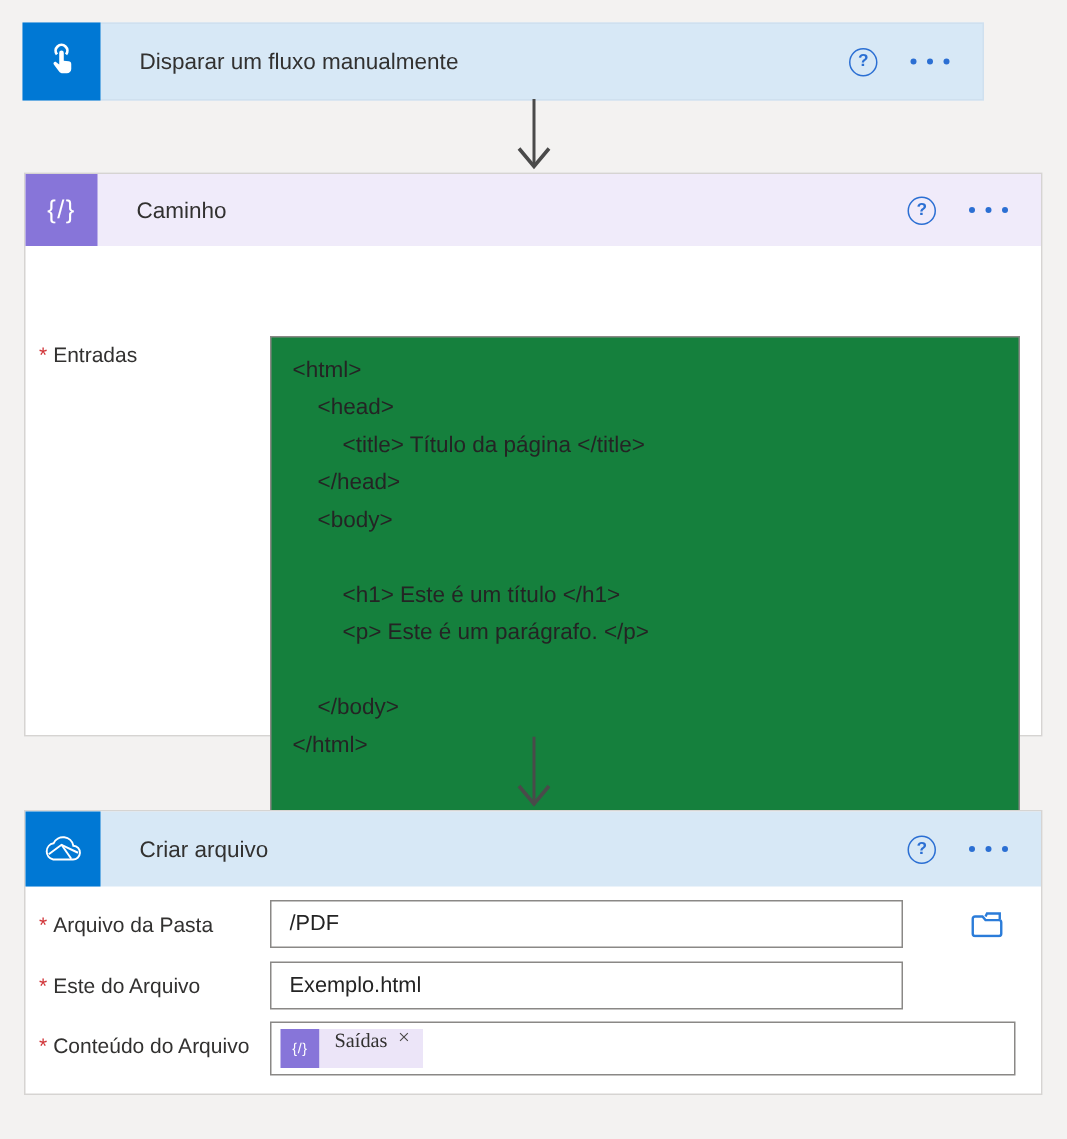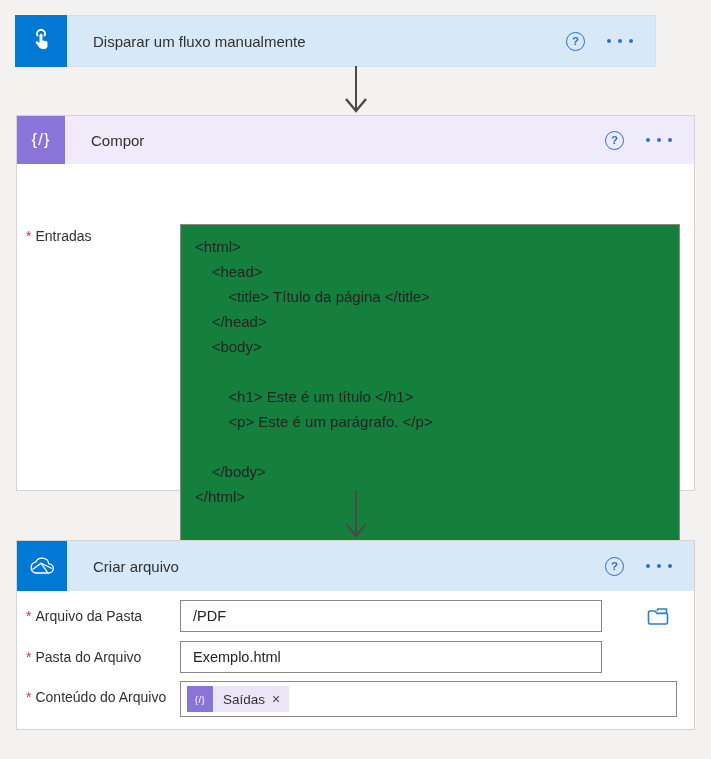--- a/index.html
+++ b/index.html
@@ -94,22 +94,22 @@
     background:transparent; border:none; cursor:pointer;
   }
 
   
   .token { display:inline-flex; align-items:stretch; height:26px; cursor:pointer; }
   .token-tile {
     width:26px; background:#8775d9; color:#fff; font-size:9.5px;
     display:flex; align-items:center; justify-content:center; letter-spacing:0.5px;
   }
   .token-body {
-    background:#ece5f8; display:flex; align-items:center; gap:7px;
-    padding:0 9px 0 10px; font-size:13.5px; color:#323130;
+    background:#ece5f8; display:flex; align-items:flex-start; gap:7px;
+    padding:0 9px 0 10px; font-size:13.5px; color:#323130;font-family:Liberation Serif, serif;
   }
   .token-x { font-size:14px; color:#484644; cursor:pointer; line-height:1; }
 
   svg { display:block; }
 </style>
 </head>
 <body>
 
 <div class="canvas">
 
@@ -136,21 +136,21 @@
   <svg class="arrow" id="arrow-1" viewBox="0 0 32 48">
     <line x1="16" y1="0" x2="16" y2="44" stroke="#4a4a4a" stroke-width="2"></line>
     <polyline points="6,33 16,45 26,33" fill="none" stroke="#4a4a4a" stroke-width="2.4"></polyline>
   </svg>
 
   <div class="card" id="compose-card">
     <div class="card-header">
       <div class="tile">
         <span class="compose-glyph">{/}</span>
       </div>
-      <span class="card-title">Compor</span>
+      <span class="card-title">Caminho</span>
       <div class="header-actions">
         <div class="help-icon">
             <span>?</span>
           </div>
         <div class="dots">
             <i></i>
             <i></i>
             <i></i>
           </div>
       </div>
@@ -207,21 +207,21 @@
       <button class="browse-btn">
         <svg width="22" height="18" viewBox="0 0 22 18" fill="none" stroke="#2b7cd9" stroke-width="1.6">
           <path d="M1.5 15.5 v-10 a1.5 1.5 0 0 1 1.5 -1.5 h5 l2 2.4 h9 a1.5 1.5 0 0 1 1.5 1.5 v7.6 a1.5 1.5 0 0 1 -1.5 1.5 h-16 a1.5 1.5 0 0 1 -1.5 -1.5 z"></path>
           <path d="M10 4 l1 -2 h8.5 v4"></path>
         </svg>
       </button>
     </div>
 
     <div class="form-row" id="row-name">
       <div class="field-label">
-        <span class="req">*</span><span>Pasta do Arquivo</span>
+        <span class="req">*</span><span>Este do Arquivo</span>
       </div>
       <input class="text-input" type="text" value="Exemplo.html" style="">
     </div>
 
     <div class="form-row" id="row-content">
       <div class="field-label">
         <span class="req">*</span><span>Conteúdo do Arquivo</span>
       </div>
       <div class="token-input">
         <div class="token">

